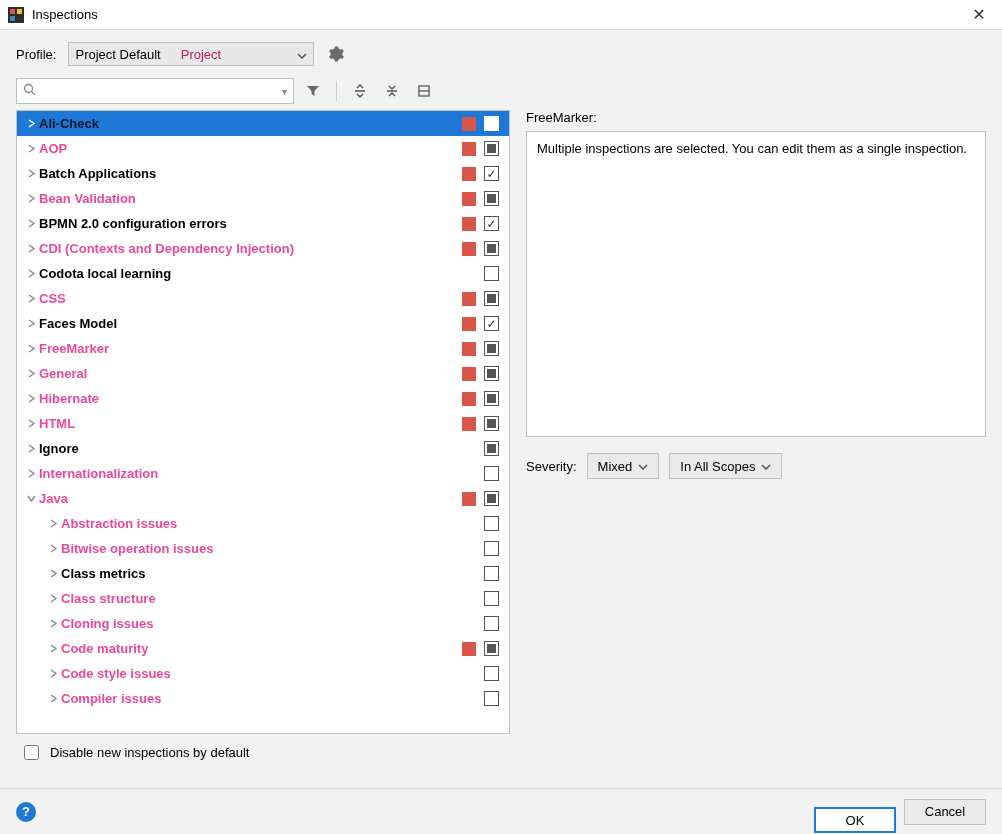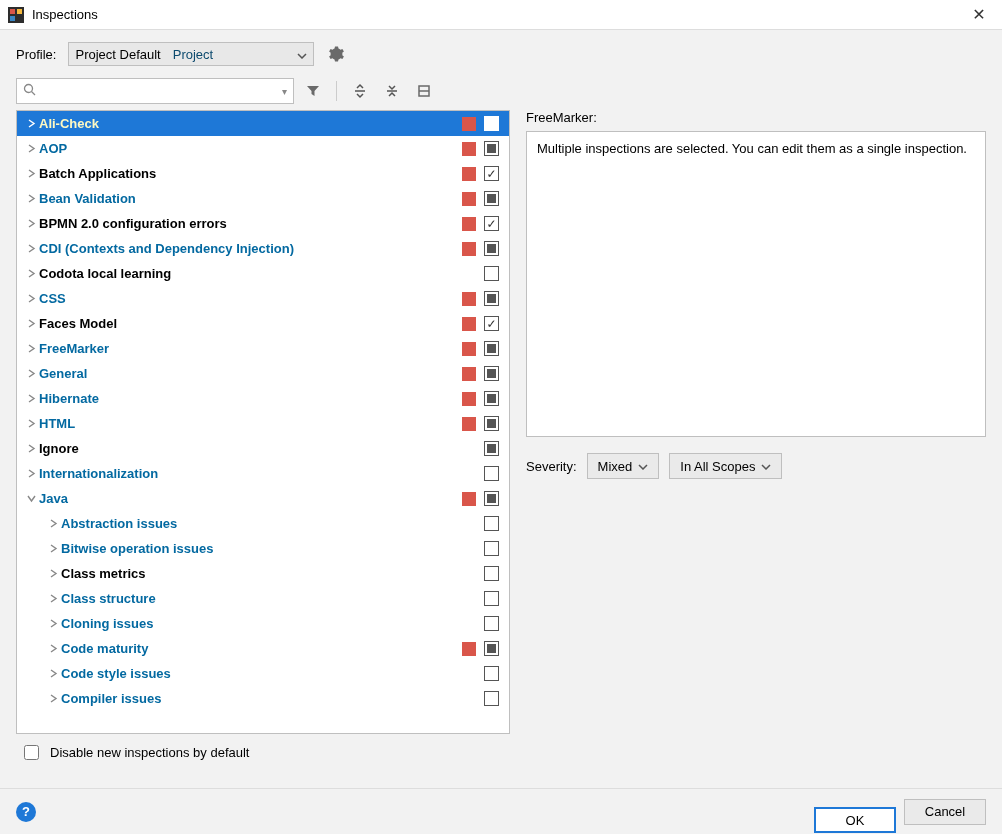--- a/index.html
+++ b/index.html
@@ -51,21 +51,21 @@
     width: 246px;
     height: 24px;
     background: #e8e8e8;
     border: 1px solid #bfbfbf;
     display: flex;
     align-items: center;
     padding: 0 6px;
     position: relative;
   }
   .profile-select .sel-main { color: #000; }
-  .profile-select .sel-sub { color: #0c4a6e; margin-left: 12px; }
+  .profile-select .sel-sub { color: #be185d; margin-left: 20px; }
   .profile-select .chev {
     margin-left: auto;
     color: #555;
   }
   .gear-btn {
     width: 20px; height: 20px;
     display: flex; align-items: center; justify-content: center;
     color: #555;
     cursor: pointer;
   }
@@ -147,22 +147,22 @@
     justify-content: center;
     color: #888;
     font-size: 11px;
   }
   .tree-row.selected .expander { color: #fff; }
   .tree-row .label {
     flex: 1;
     font-weight: bold;
     white-space: nowrap;
   }
-  .tree-row.link .label { color: #0369a1; }
-  .tree-row.selected .label { color: #fef9c3; }
+  .tree-row.link .label { color: #ec4899; }
+  .tree-row.selected .label { color: #0f172a; }
   .tree-row.child { padding-left: 28px; }
   .color-sq {
     width: 14px; height: 14px;
     margin-right: 8px;
     flex-shrink: 0;
   }
   .color-sq.warn { background: #d9564a; }
   .check-box {
     width: 15px; height: 15px;
     border: 1px solid #555;

